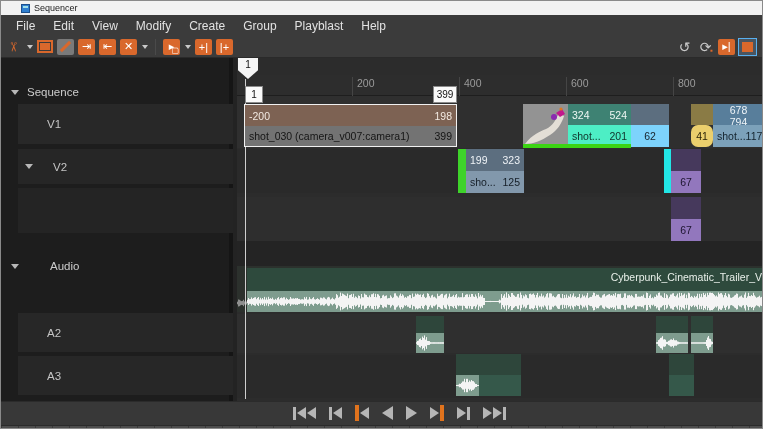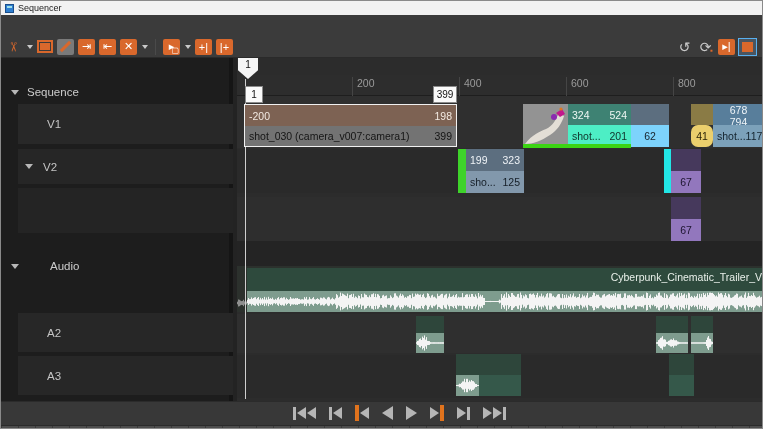--- a/index.html
+++ b/index.html
@@ -4,21 +4,21 @@
 <style>
   * { margin:0; padding:0; box-sizing:border-box; }
   html,body { background:#555; }
   .app{
     position:relative; width:763px; height:429px; overflow:hidden;
     background:#3b3b3b; font-family:"Liberation Sans", sans-serif;
     border:1px solid #8a8a8a;
   }
   
   .titlebar{ position:absolute; left:0; top:0; width:100%; height:14px;
-    background:#f2f2f2; display:flex; align-items:center; padding-left:4px; gap:4px; }
+    background:#f2f2f2; display:flex; align-items:center; padding-left:20px; gap:4px; }
   .titlebar .appicon{ width:9px; height:9px; background:#2f7fd0; border:1px solid #1a4f8c;
     position:relative; }
   .titlebar .appicon::after{ content:""; position:absolute; left:1px; top:1px; width:5px; height:2px; background:#9fe0e8; }
   .titlebar .title{ font-size:9px; color:#222; }
   
   .menubar{ position:absolute; left:0; top:14px; width:100%; height:21px;
     background:#3b3b3b; display:flex; align-items:center; padding-left:6px; }
   .menubar span{ color:#e2e2e2; font-size:12px; padding:0 9px; cursor:default; }
   
   .toolbar{ position:absolute; left:0; top:35px; width:100%; height:22px;
@@ -91,20 +91,30 @@
 </head>
 <body>
 
 <div class="app">
 
   <div class="titlebar">
     <div class="appicon"></div>
     <div class="title">Sequencer</div>
   </div>
 
+  <div class="menubar">
+    <span>File</span>
+    <span>Edit</span>
+    <span>View</span>
+    <span>Modify</span>
+    <span>Create</span>
+    <span>Group</span>
+    <span>Playblast</span>
+    <span>Help</span>
+  </div>
 
   <div class="toolbar">
     <div class="tbi razor">✂</div>
     <div class="caret"></div>
     <div class="tbi frame"></div>
     <div class="tbi pencil"></div>
     <div class="tbi orange">⇥</div>
     <div class="tbi orange">⇤</div>
     <div class="tbi orange">✕</div>
     <div class="caret"></div>
@@ -126,21 +136,21 @@
     <div class="panel">
       <div class="grp-header" style="top:28px;">
         <div class="tri-down"></div>
         <span>Sequence</span>
       </div>
       <div class="prow" style="top:46px; height:40px;">
         <span class="lbl" style="margin-left:29px;">V1</span>
       </div>
       <div class="prow" style="top:91px; height:35px; background:#262626;">
         <div class="tri-down"></div>
-        <span class="lbl" style="margin-left:10px;">V2</span>
+        <span class="lbl" style="margin-left:20px;">V2</span>
       </div>
       <div class="prow" style="top:130px; height:45px; background:#242424;"></div>
       <div class="grp-header" style="top:202px;gap:31px;">
         <div class="tri-down"></div>
         <span>Audio</span>
       </div>
       <div class="prow" style="top:255px; height:39px; background:#272727;">
         <span class="lbl" style="margin-left:29px;">A2</span>
       </div>
       <div class="prow" style="top:298px; height:39px; background:#272727;">

